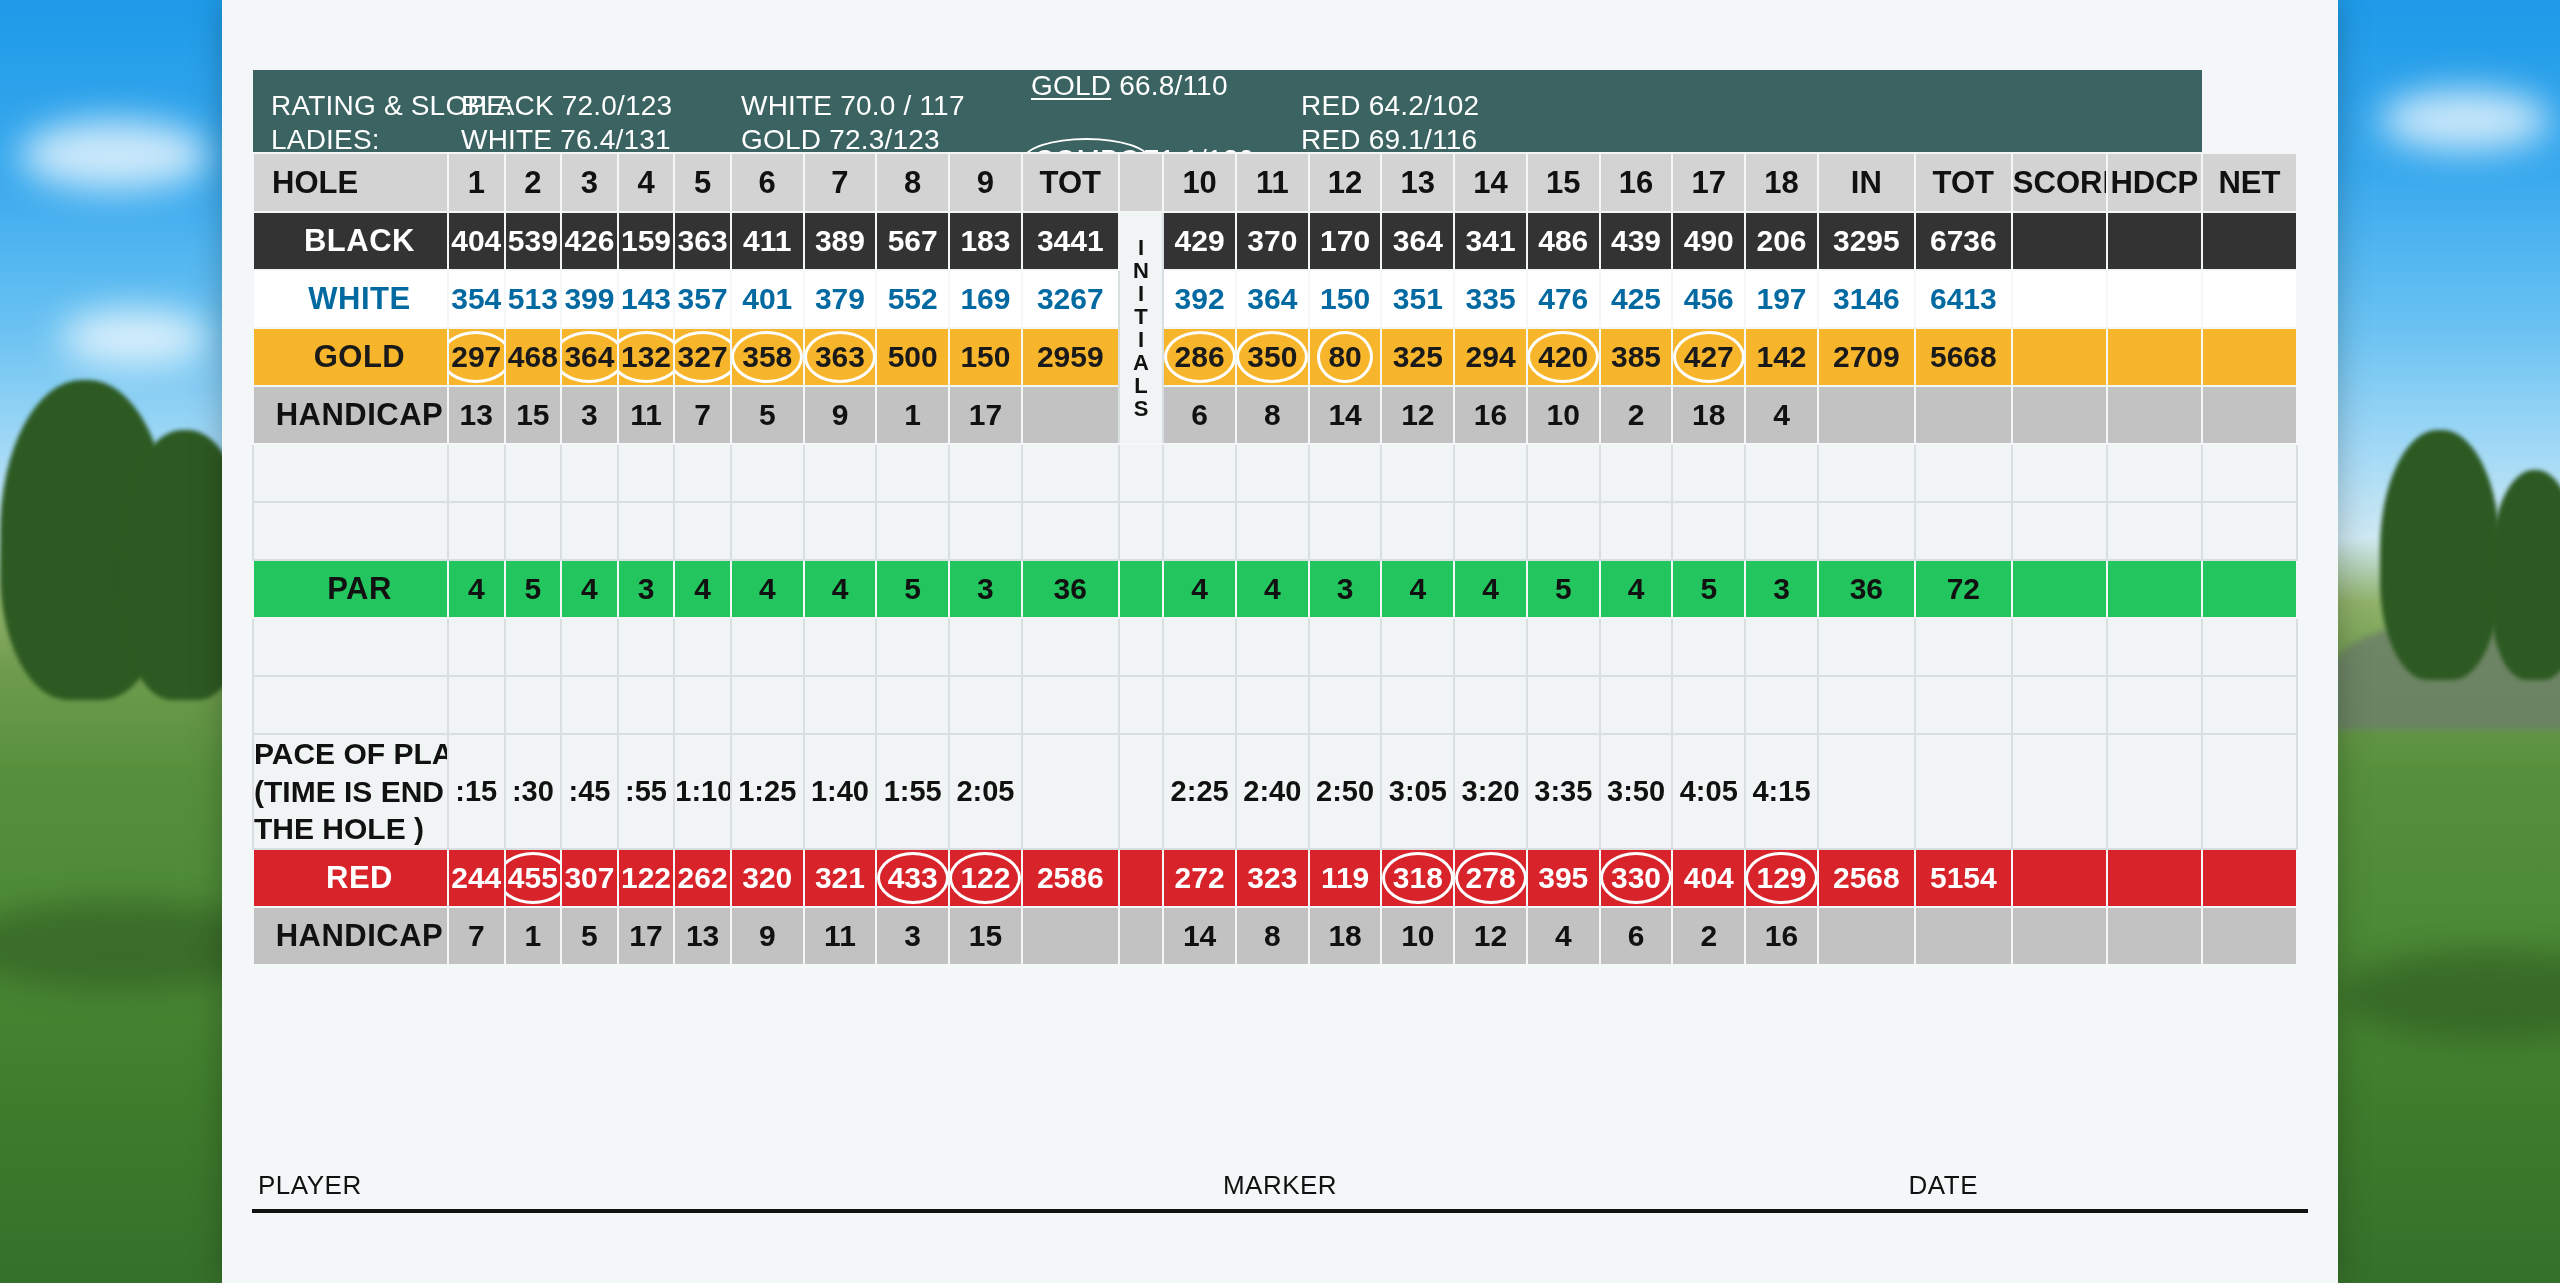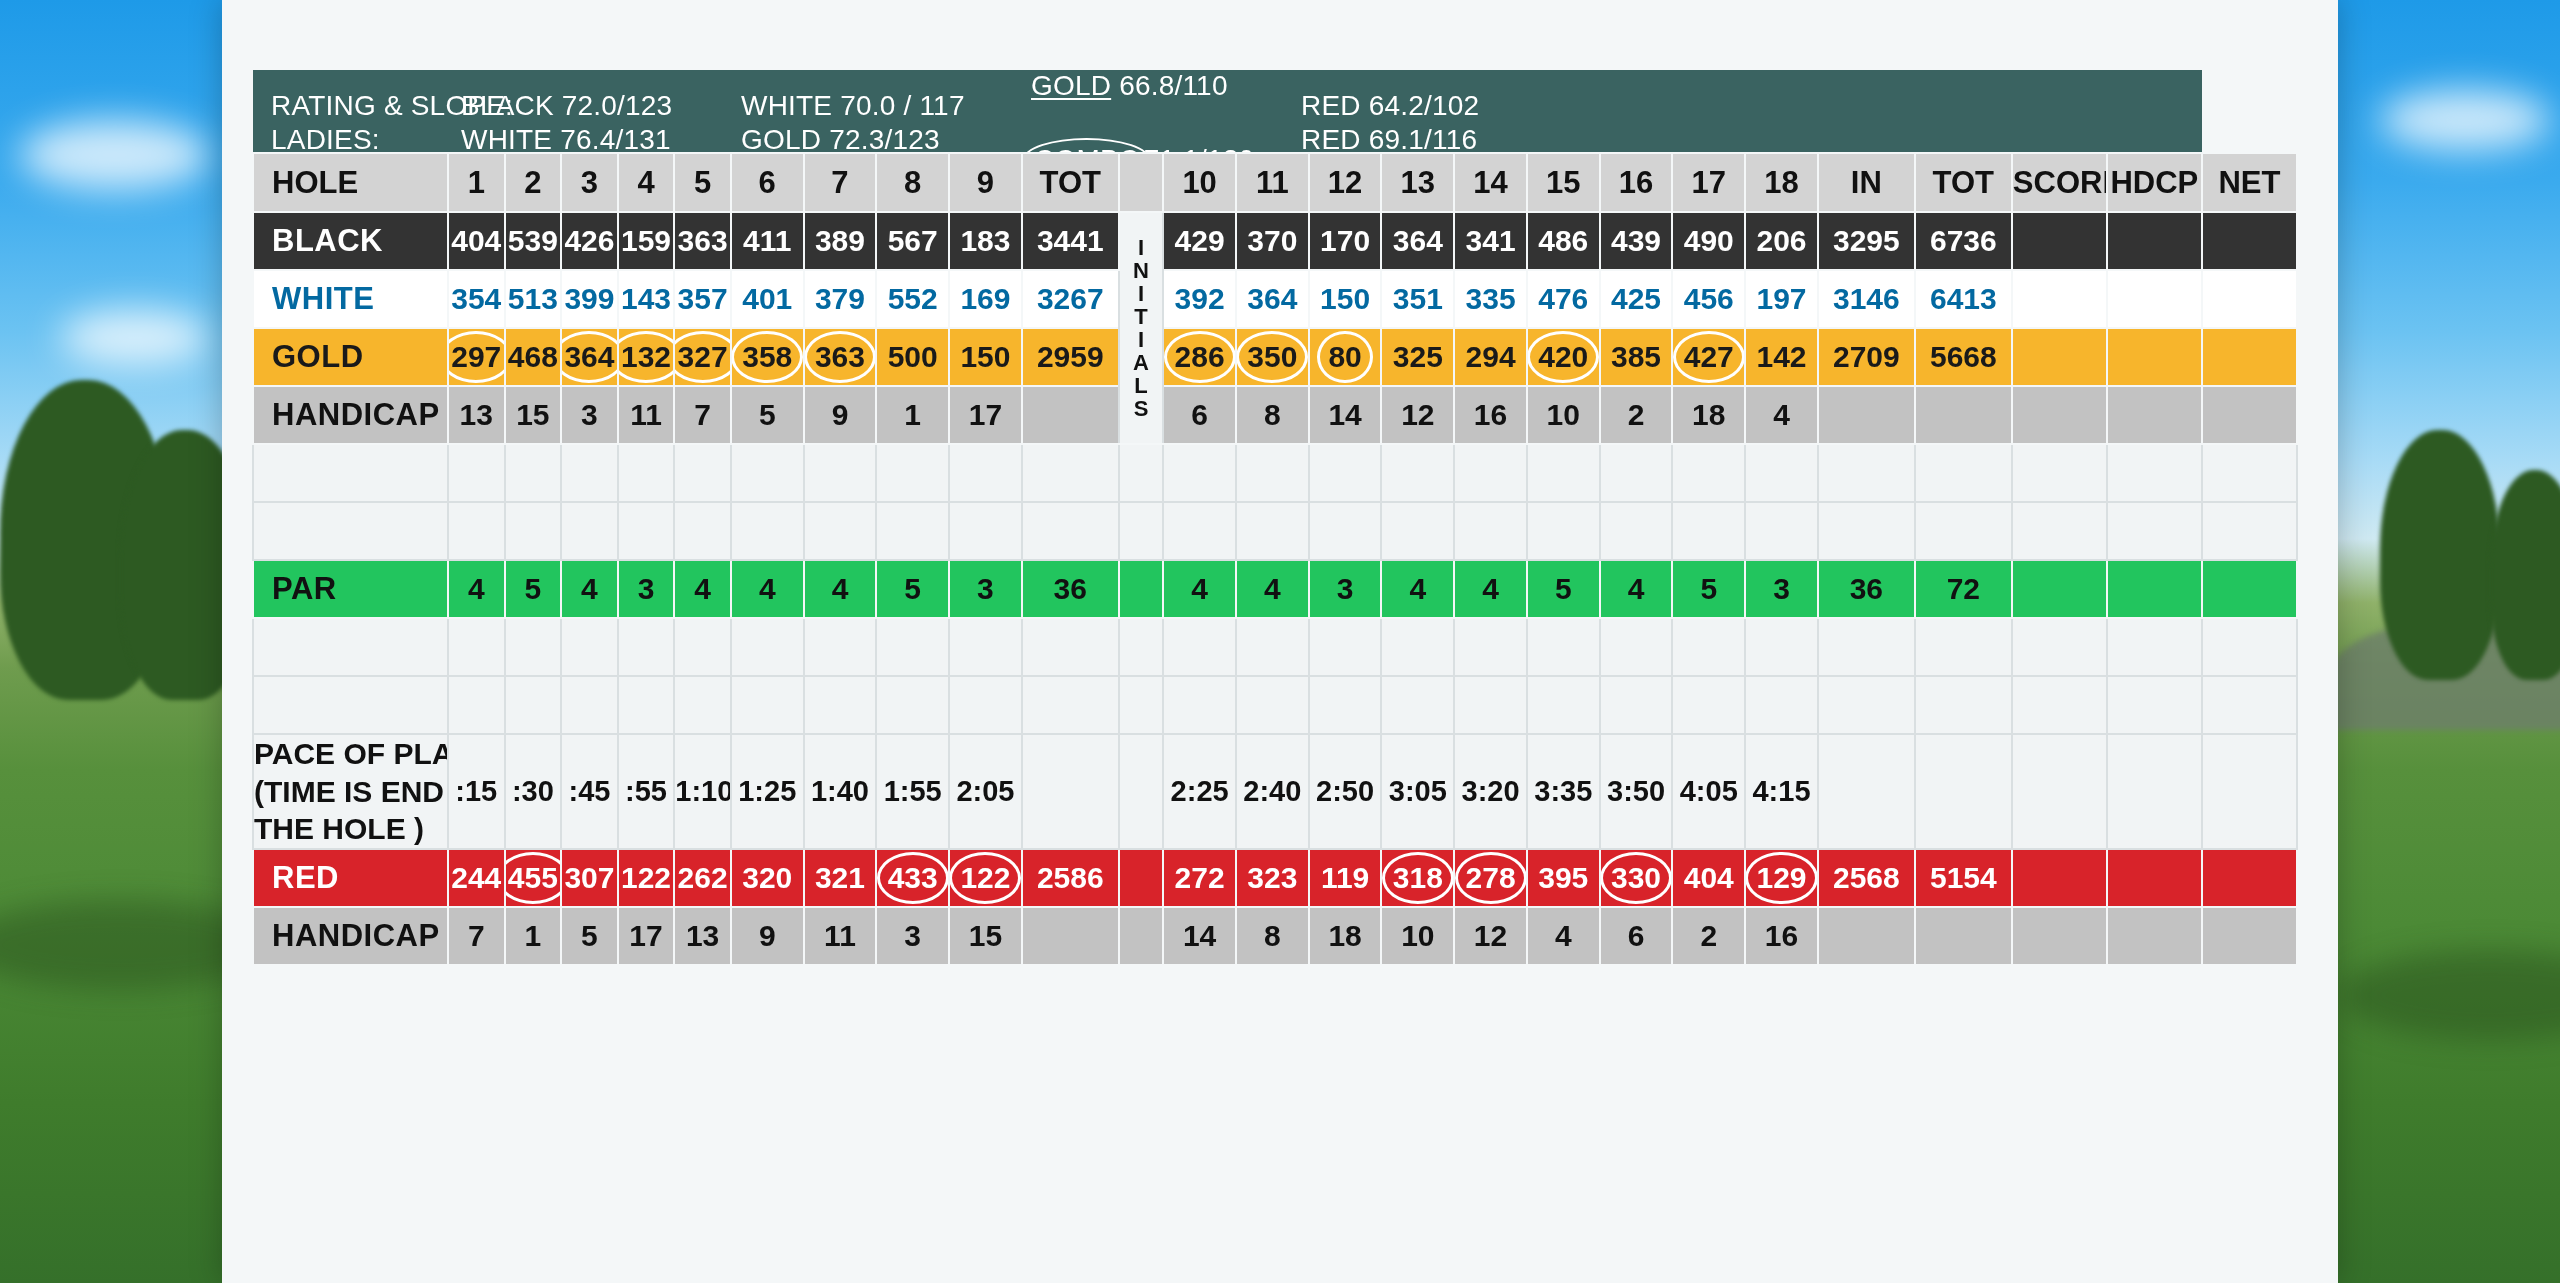--- a/index.html
+++ b/index.html
@@ -104,21 +104,21 @@
   
   tr.black td { background: #333333; color: #fff; }
   tr.white td { background: #ffffff; color: #0369a1; }
   tr.gold  td { background: #f7b52c; color: #1a1a1a; }
   tr.red   td { background: #d8232a; color: #fff; }
   tr.hcp   td { background: #c2c2c2; color: #111; }
   tr.par   td { background: #22c55e; color: #111; }
   tr.blankrow td { background: #f1f4f5; height: 58px; border: 2px solid #d9dfe1; }
   tr.pace td { background: #f1f4f5; border: 2px solid #d9dfe1; height: 90px; text-align: center; }
 
-  td.lblcell { text-align: left; padding-left: 18px; font-size: 31px; }
+  td.lblcell { text-align: center; padding-left: 18px; font-size: 31px; }
   tr.black td.lblcell, tr.white td.lblcell, tr.gold td.lblcell,
   tr.red td.lblcell, tr.hcp td.lblcell, tr.par td.lblcell { letter-spacing: .5px; }
 
   
   td.initials {
     background: #f1f4f5 !important;
     color: #111 !important;
     font-size: 22px;
     line-height: 1.05;
     vertical-align: middle;
@@ -622,14 +622,19 @@
         <td></td>
         <td></td>
         <td></td>
         <td></td>
         <td></td>
       </tr>
 
     </tbody>
   </table>
 
+  <div class="footer">
+    <span class="f-player">PLAYER</span>
+    <span class="f-marker">MARKER</span>
+    <span class="f-date">DATE</span>
+  </div>
 
 </div>
 
 </body></html>

